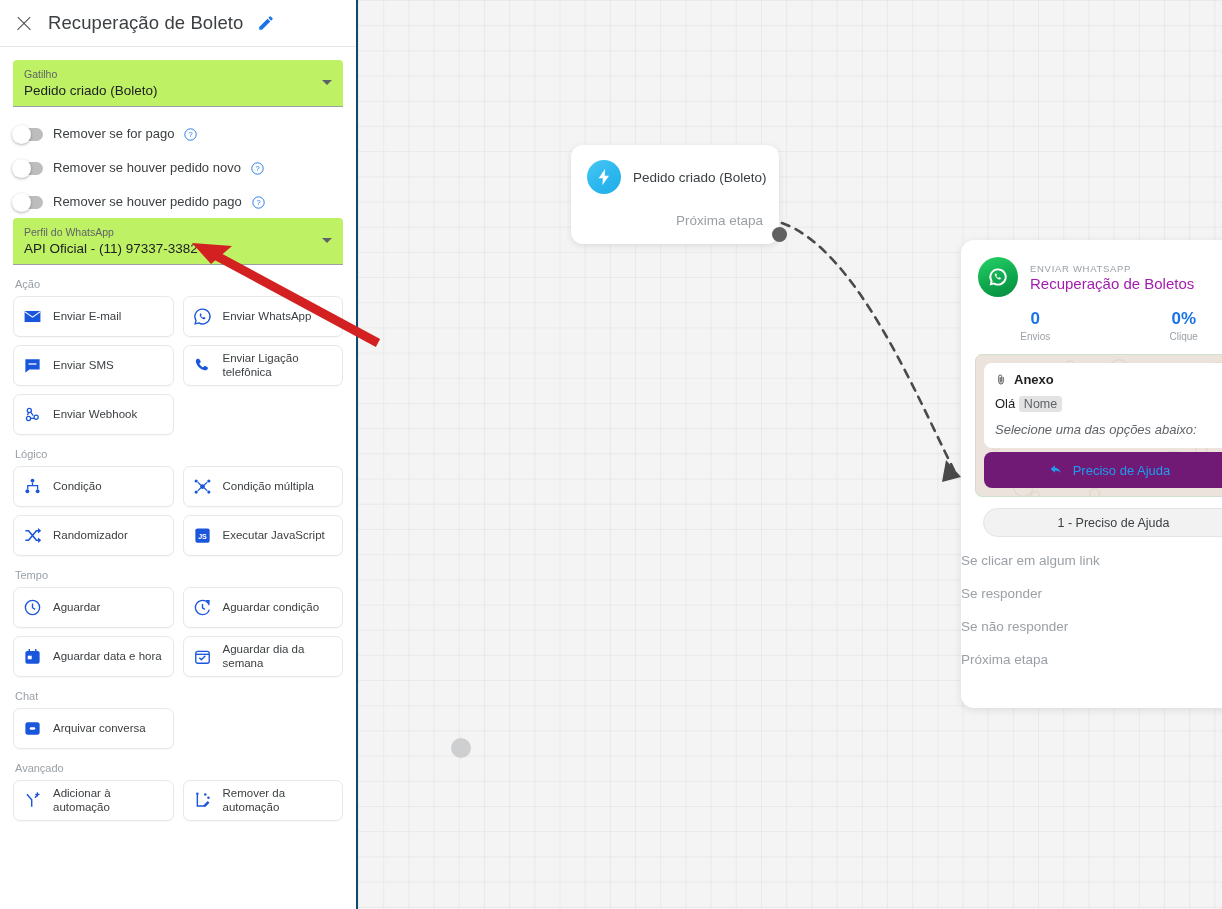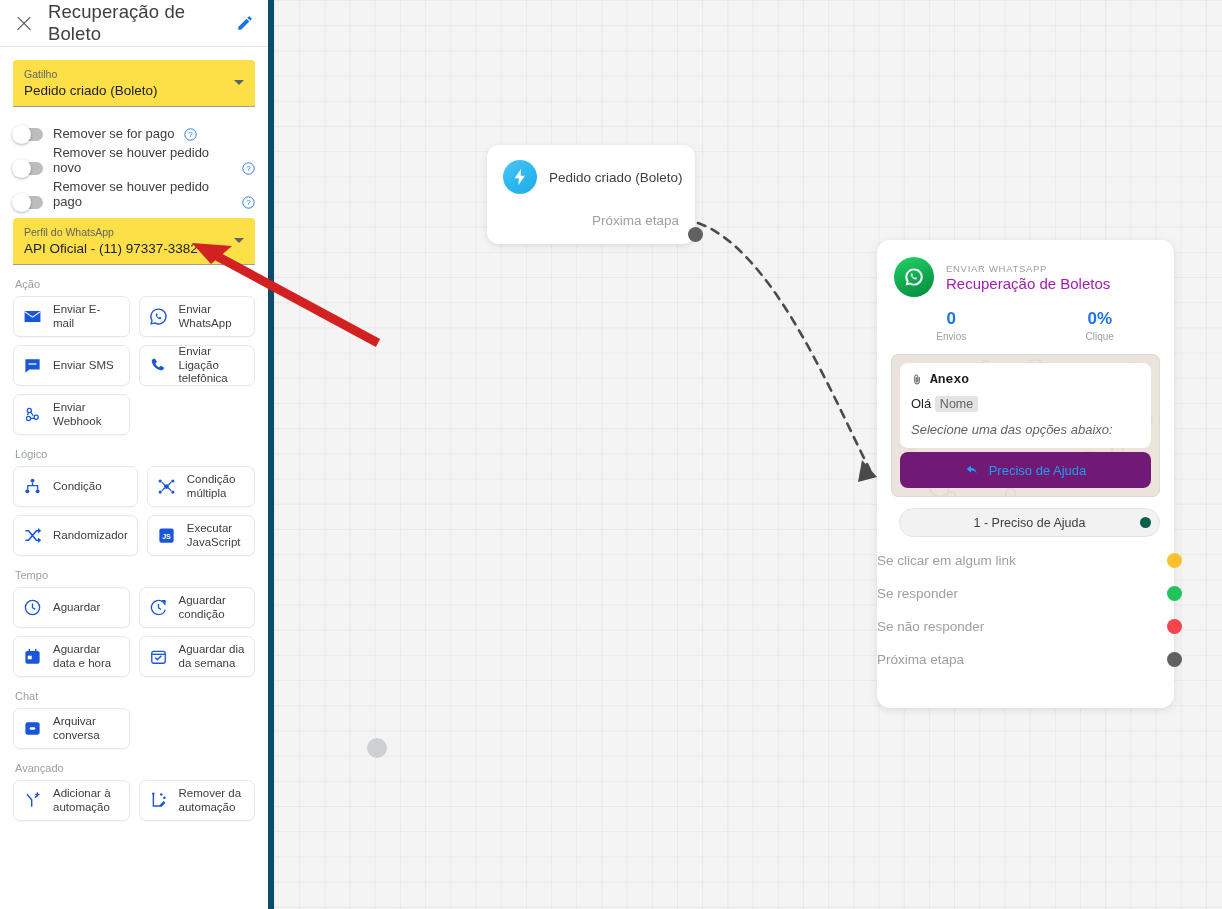--- a/index.html
+++ b/index.html
@@ -5,22 +5,22 @@
   * { box-sizing: border-box; margin: 0; padding: 0; }
   html, body {
     width: 1222px; height: 909px;
     font-family: "Liberation Sans", sans-serif;
     background: #ffffff; overflow: hidden;
   }
   #app { position: relative; width: 1222px; height: 909px; display: flex; }
 
   
   .sidebar {
-    width: 274px; height: 909px; background: #fff;
-    border-right: 6px solid #0c4a6e;
+    width: 358px; height: 909px; background: #fff;
+    border-right: 2px solid #0c4a6e;
     display: flex; flex-direction: column;
     position: relative; z-index: 3;
   }
   .panel-header {
     height: 47px; min-height: 47px; display: flex; align-items: center;
     gap: 14px; padding: 0 14px; border-bottom: 1px solid #e6e6e6; background: #fff;
   }
   .close-x {
     width: 20px; height: 20px; position: relative; cursor: pointer; flex: none;
   }
@@ -30,21 +30,21 @@
   }
   .close-x::before { transform: rotate(45deg); }
   .close-x::after  { transform: rotate(-45deg); }
   .panel-title { font-size: 18.5px; color: #3c4043; letter-spacing: .1px; }
   .edit-pencil { width: 18px; height: 18px; flex: none; cursor: pointer; }
 
   .sidebar-body { flex: 1; overflow: hidden; padding: 0 13px; }
 
   
   .field {
-    margin-top: 13px; background: #fde047; border-radius: 4px 4px 0 0;
+    margin-top: 13px; background: #bef264; border-radius: 4px 4px 0 0;
     border-bottom: 1px solid #9aa0a6; padding: 7px 30px 6px 11px;
     position: relative; cursor: pointer; height: 47px;
   }
   .field-label { font-size: 10.5px; color: #5f6368; line-height: 14px; }
   .field-value { font-size: 13.5px; color: #202124; line-height: 18px; margin-top: 1px; }
   .caret {
     position: absolute; right: 11px; top: 20px;
     width: 0; height: 0; border-left: 5px solid transparent;
     border-right: 5px solid transparent; border-top: 5px solid #5f6368;
   }
@@ -121,21 +121,21 @@
   .wa-stat .num { font-size: 17px; font-weight: bold; color: #1a73e8; }
   .wa-stat .cap { font-size: 10px; color: #9aa0a6; margin-top: 2px; }
 
   .wa-preview {
     margin: 12px 14px 0 14px; border: 1px solid #cfe0cf; border-radius: 7px;
     padding: 8px; background-color: #ece4dc; position: relative; overflow: hidden;
   }
   .doodles { position: absolute; inset: 0; opacity: .5; }
   .bubble { position: relative; background: #fff; border-radius: 8px; padding: 9px 11px 11px; }
   .anexo-row { display: flex; align-items: center; gap: 7px; }
-  .anexo-row .t { font-size: 13px; font-weight: bold; color: #1f1f1f; font-family: Liberation Mono, monospace; }
+  .anexo-row .t { font-size: 13px; font-weight: bold; color: #1f1f1f; }
   .msg-line { font-size: 13px; color: #1f1f1f; margin-top: 9px; }
   .var-chip { background: #e3e3e3; border-radius: 3px; padding: 1px 5px;
               color: #5f6368; font-size: 12.5px; }
   .msg-italic { font-size: 13px; font-style: italic; color: #5f6368; margin-top: 11px; }
   .reply-btn {
     position: relative; background: #701a75; border-radius: 8px; margin-top: 4px;
     height: 36px; display: flex; align-items: center; justify-content: center;
     gap: 9px; cursor: pointer;
   }
   .reply-btn .t { font-size: 13px; color: #1f9cf0; }

